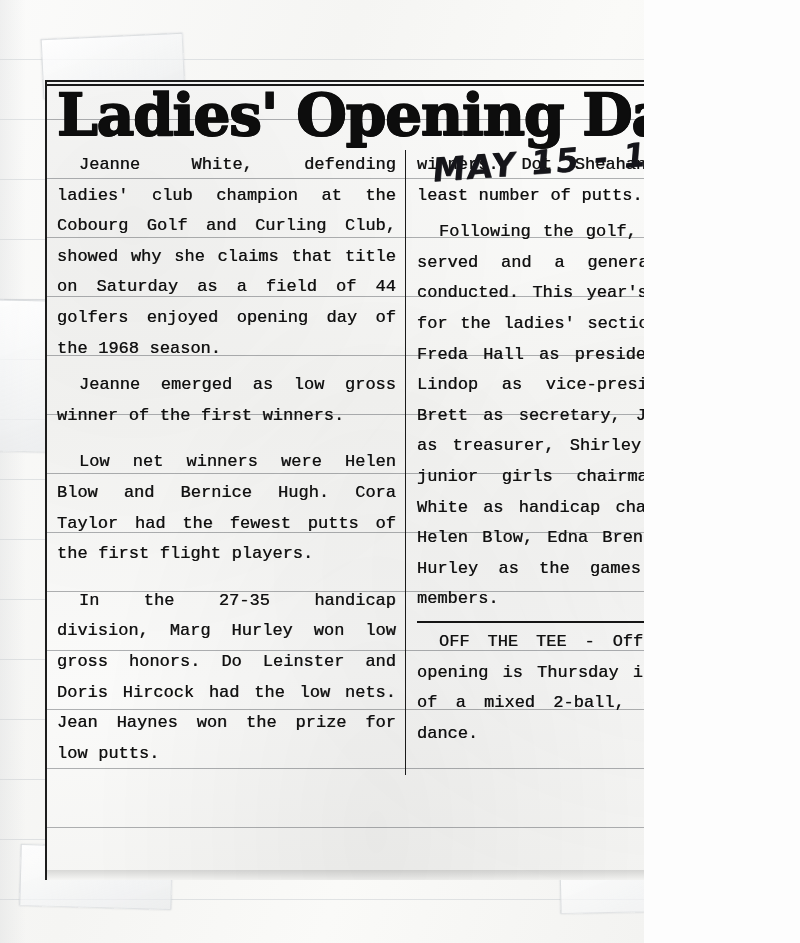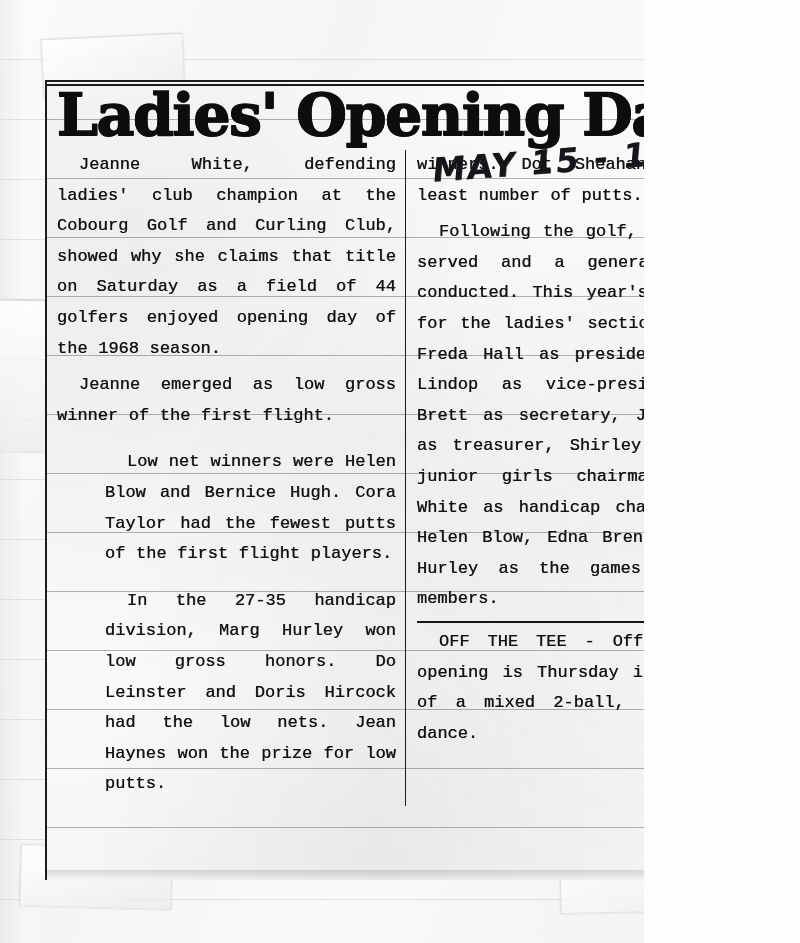--- a/index.html
+++ b/index.html
@@ -174,21 +174,21 @@
     font-family: Liberation Mono, monospace;
     font-size: 17px;
     line-height: 30.6px;
     color: #101010;
     text-align: justify;
     text-indent: 22px;
     word-spacing: 0.4px;
     text-shadow: 0.35px 0 0 rgba(15,15,15,0.55), -0.3px 0.25px 0 rgba(15,15,15,0.35);
   }
   .article-paragraph.no-indent { text-indent: 0; }
-  .article-paragraph.gap-before { margin-top: 16px; margin-left: 48px; }
+  .article-paragraph.gap-before { margin-top: 16px; }
 
   
   #off-the-tee-rule {
     height: 2px;
     background: #151515;
     margin: 2px 0 4px 0;
   }
 
   
   #clipping-bottom-edge {
@@ -220,21 +220,21 @@
     <div id="masthead">
       <div id="headline">Ladies' Opening Day</div>
     </div>
 
     <div id="handwritten-date">MAY 15 - 1968</div>
 
     <div id="columns">
 
       <div class="column" id="column-left">
         <p class="article-paragraph">Jeanne White, defending ladies' club champion at the Cobourg Golf and Curling Club, showed why she claims that title on Saturday as a field of 44 golfers enjoyed opening day of the 1968 season.</p>
-        <p class="article-paragraph">Jeanne emerged as low gross winner of the first flight.</p>
+        <p class="article-paragraph">Jeanne emerged as low gross winner of the first winners.</p>
         <p class="article-paragraph gap-before">Low net winners were Helen Blow and Bernice Hugh. Cora Taylor had the fewest putts of the first flight players.</p>
         <p class="article-paragraph gap-before">In the 27-35 handicap division, Marg Hurley won low gross honors. Do Leinster and Doris Hircock had the low nets. Jean Haynes won the prize for low putts.</p>
       </div>
 
       <div class="column" id="column-right">
         <p class="article-paragraph no-indent">winners. Dot Sheahan had the least number of putts.</p>
         <p class="article-paragraph">Following the golf, dinner was served and a general meeting conducted. This year's executive for the ladies' section includes Freda Hall as president, Audrey Lindop as vice-president, Ann Brett as secretary, Jean Gibson as treasurer, Shirley Berbee as junior girls chairman, Jeanne White as handicap chairman, and Helen Blow, Edna Brent and Marg Hurley as the games committee members.</p>
         <div id="off-the-tee-rule"></div>
         <p class="article-paragraph">OFF THE TEE - Official club opening is Thursday in the form of a mixed 2-ball, dinner and dance.</p>
       </div>

